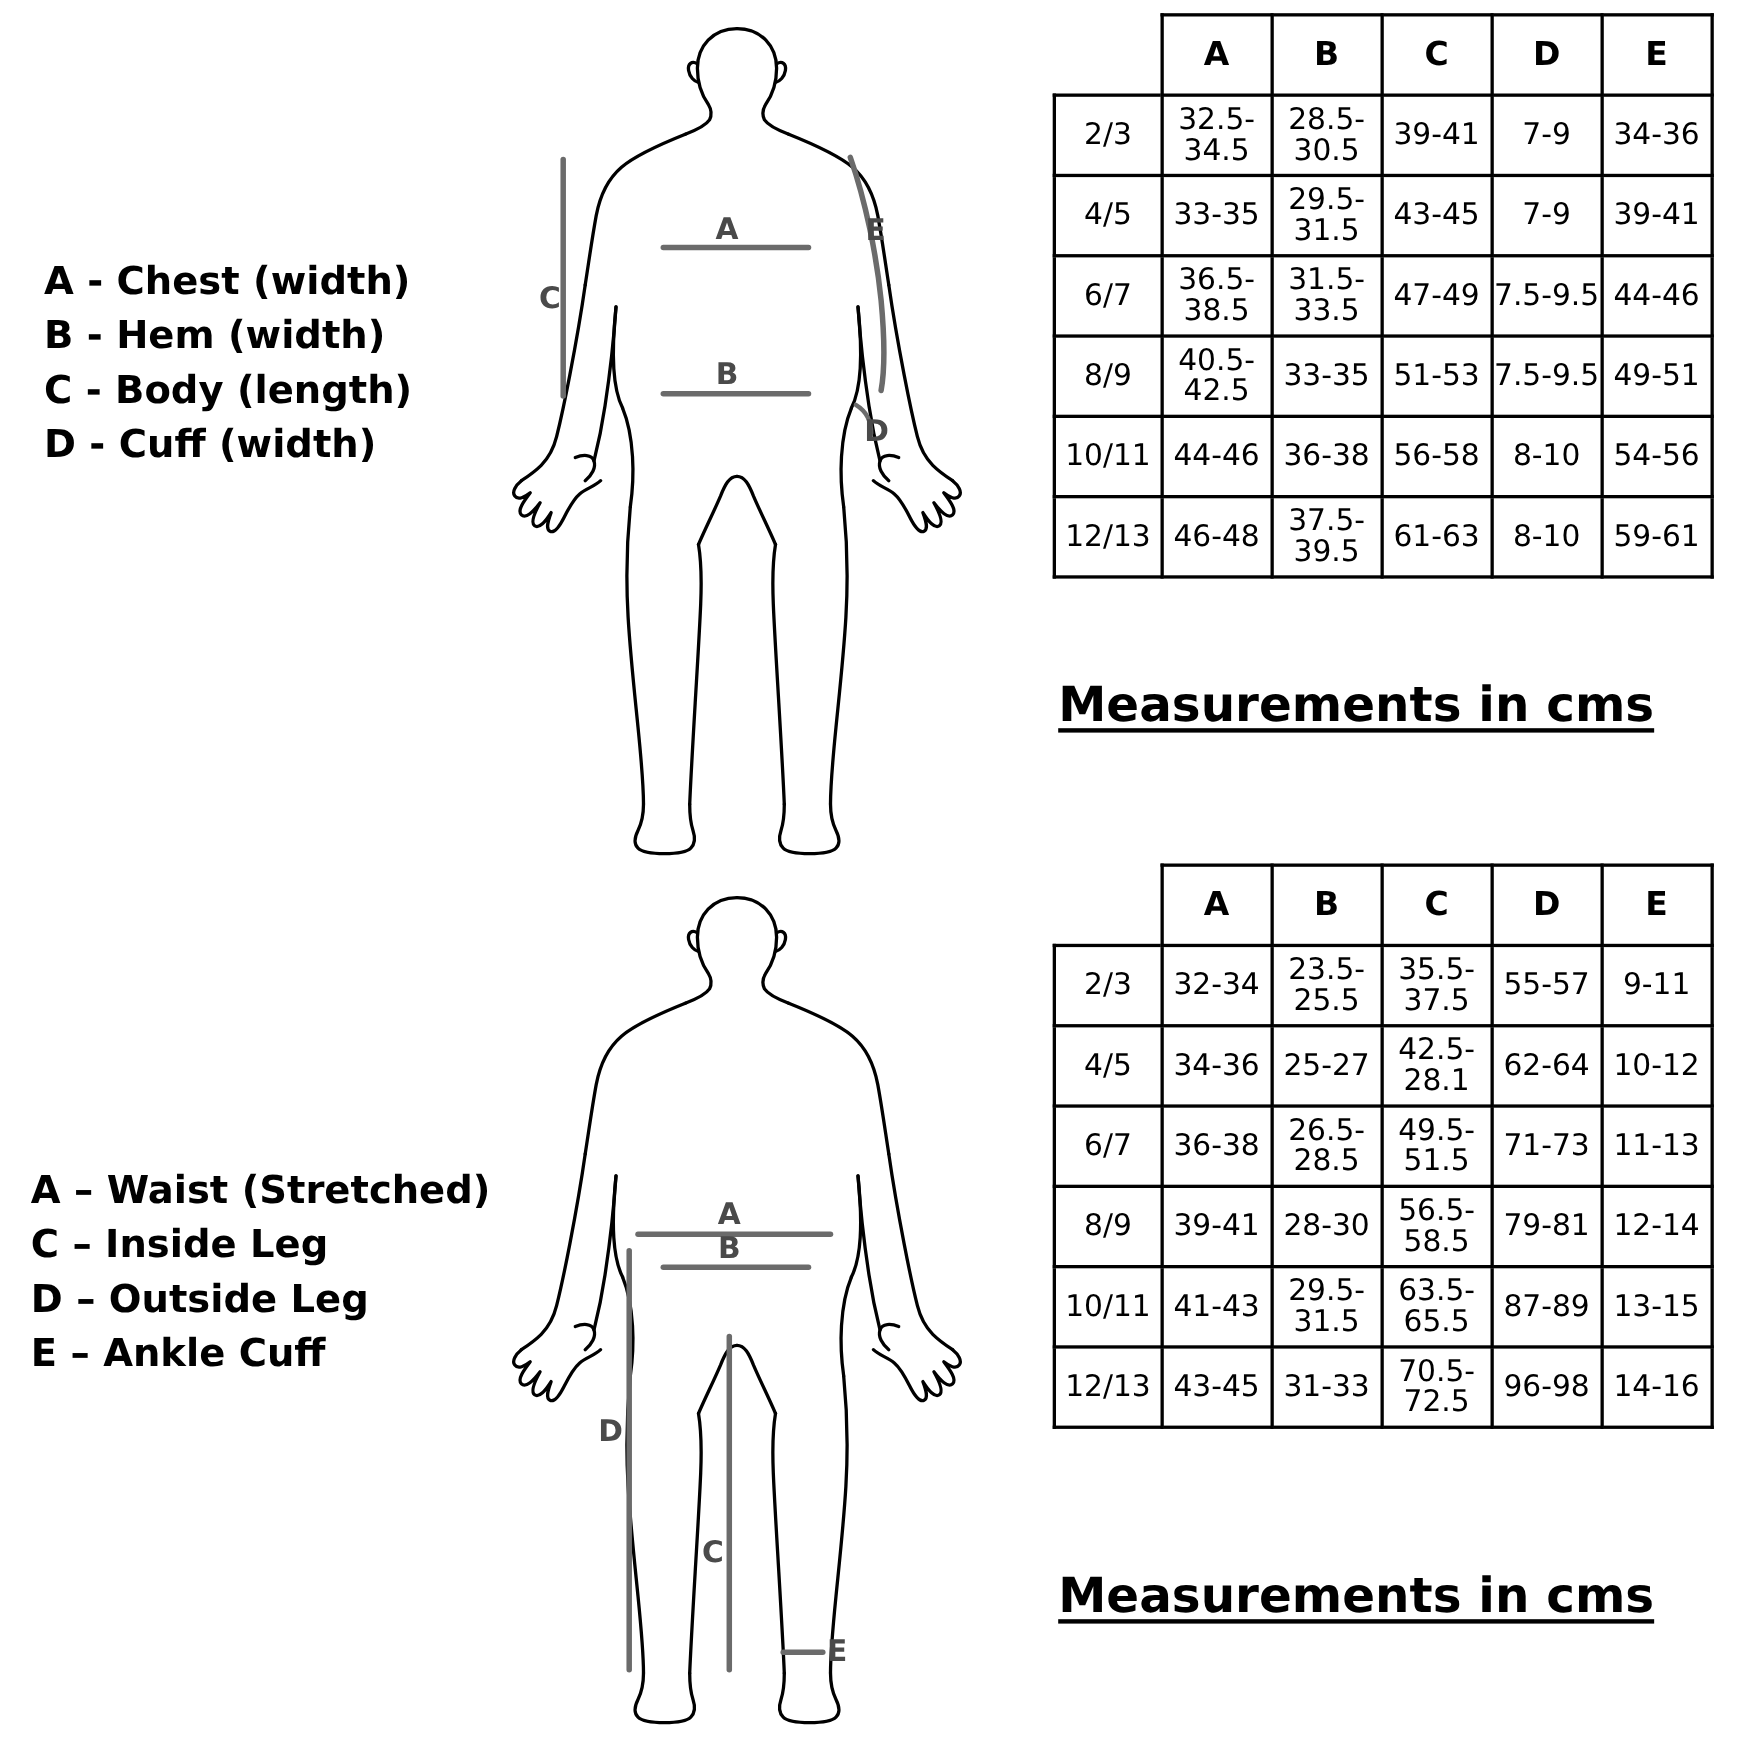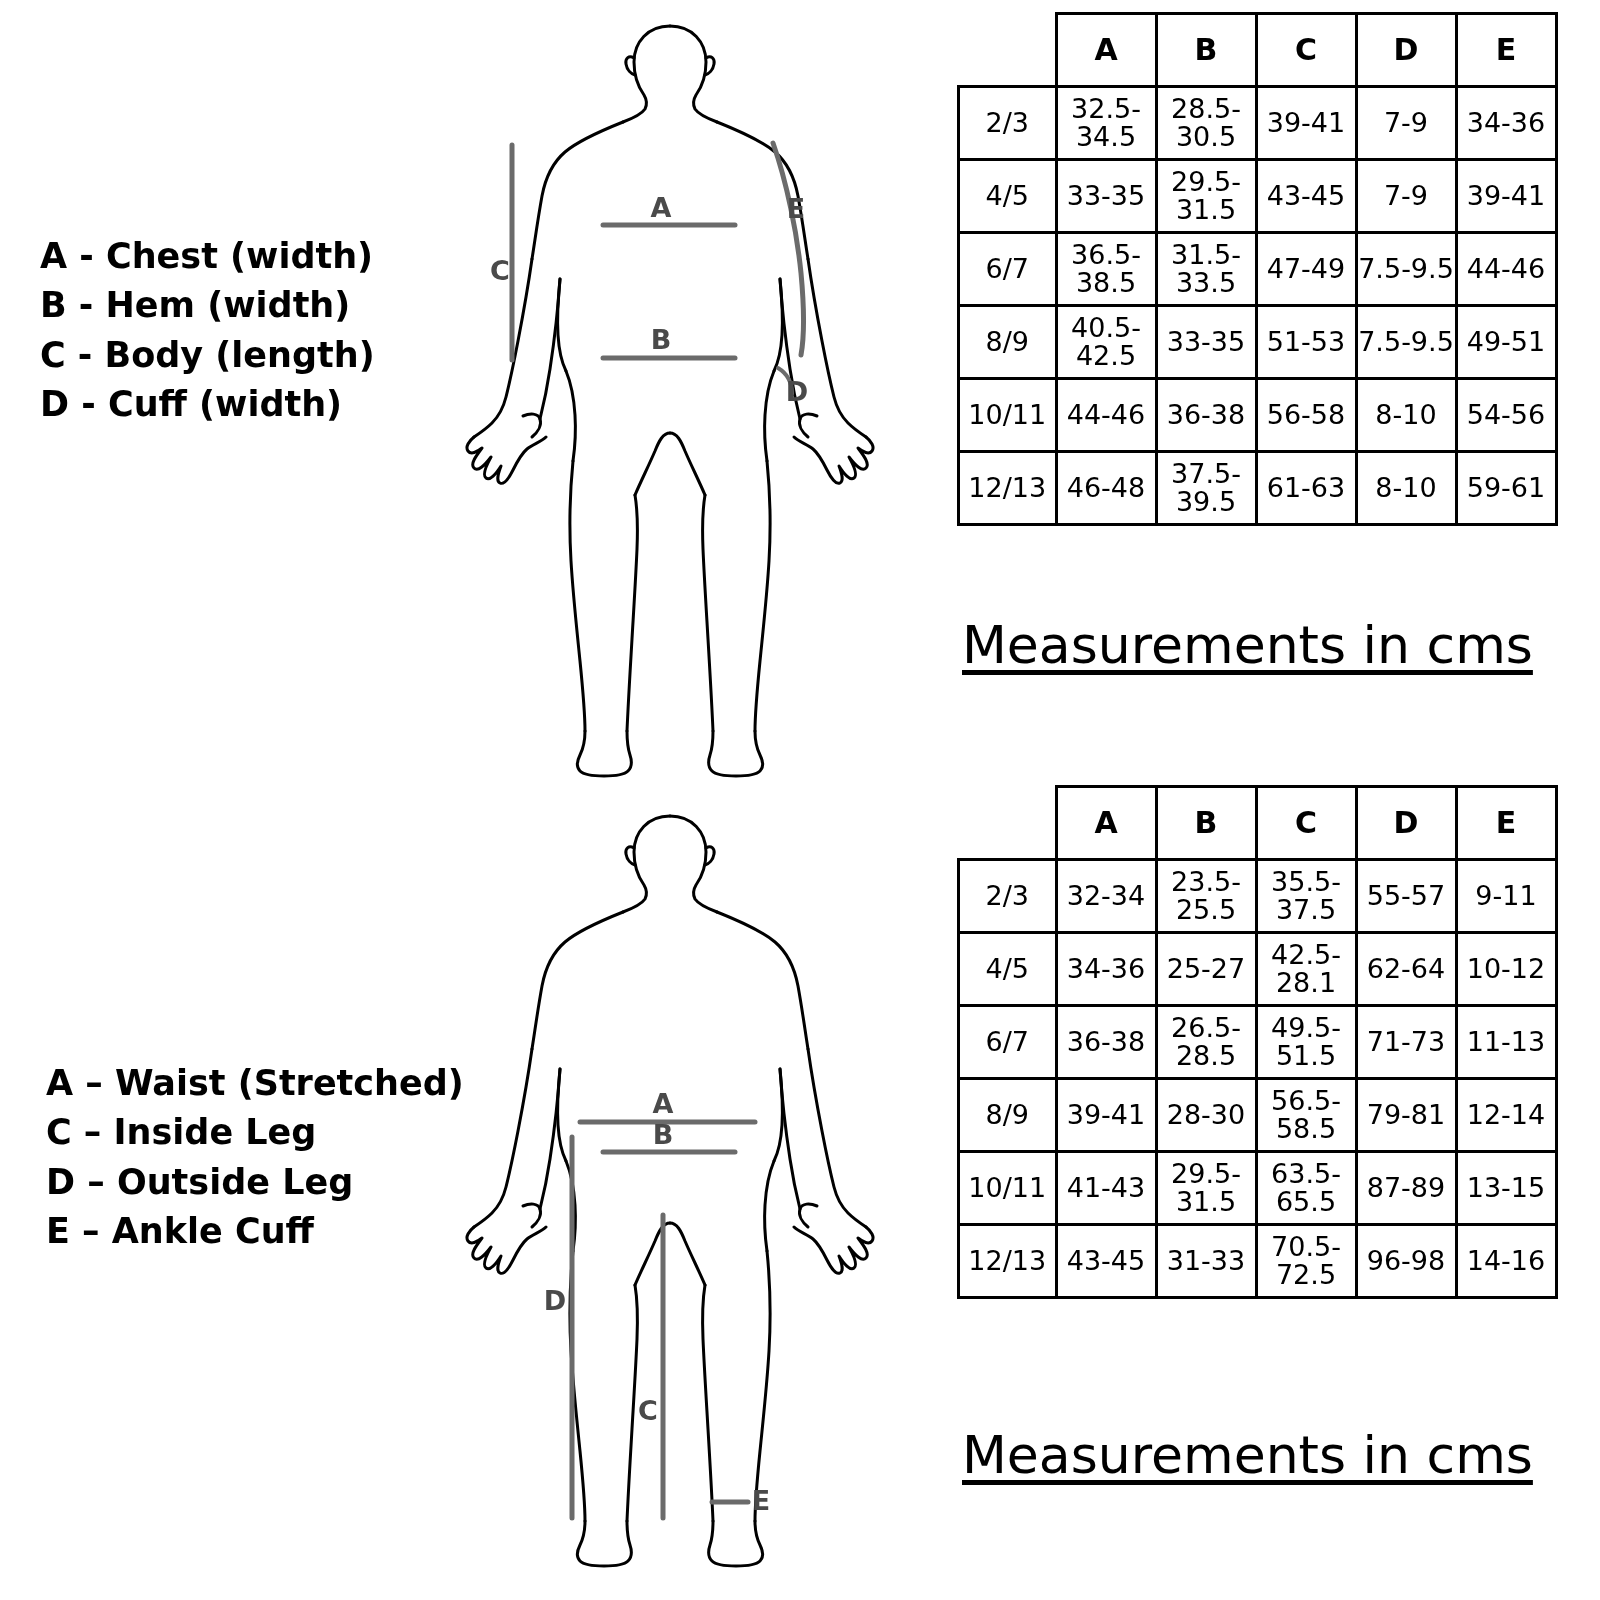--- a/index.html
+++ b/index.html
@@ -18,21 +18,21 @@
   
   .legend {
     position: absolute;
     font-size: 35px;
     font-weight: bold;
     line-height: 1.35;
     letter-spacing: 0px;
     white-space: nowrap;
   }
   #legend-top { left: 40px; top: 233px; }
-  #legend-bottom { left: 46px; top: 1060px; }
+  #legend-bottom { left: 28px; top: 1060px; }
   .legend div { margin-bottom: 2px; }
 
   
   .figure {
     position: absolute;
   }
   #figure-top { left: 460px; top: 10px; }
   #figure-bottom { left: 460px; top: 800px; }
 
   
@@ -61,22 +61,22 @@
     border: none;
   }
   .col-size { width: 96px; }
   .col-data { width: 97px; }
 
   #table-top { position: absolute; left: 957px; top: 12px; }
   #table-bottom { position: absolute; left: 957px; top: 785px; }
 
   .caption {
     position: absolute;
-    font-size: 52px;
-    font-weight: normal;
+    font-size: 44px;
+    font-weight: bold;
     text-decoration: underline;
     text-underline-offset: 7px;
     white-space: nowrap;
   }
   #caption-top { left: 962px; top: 615px; }
   #caption-bottom { left: 962px; top: 1425px; }
 
   .svg-label {
     font-family: "DejaVu Sans", sans-serif;
     font-size: 27px;

